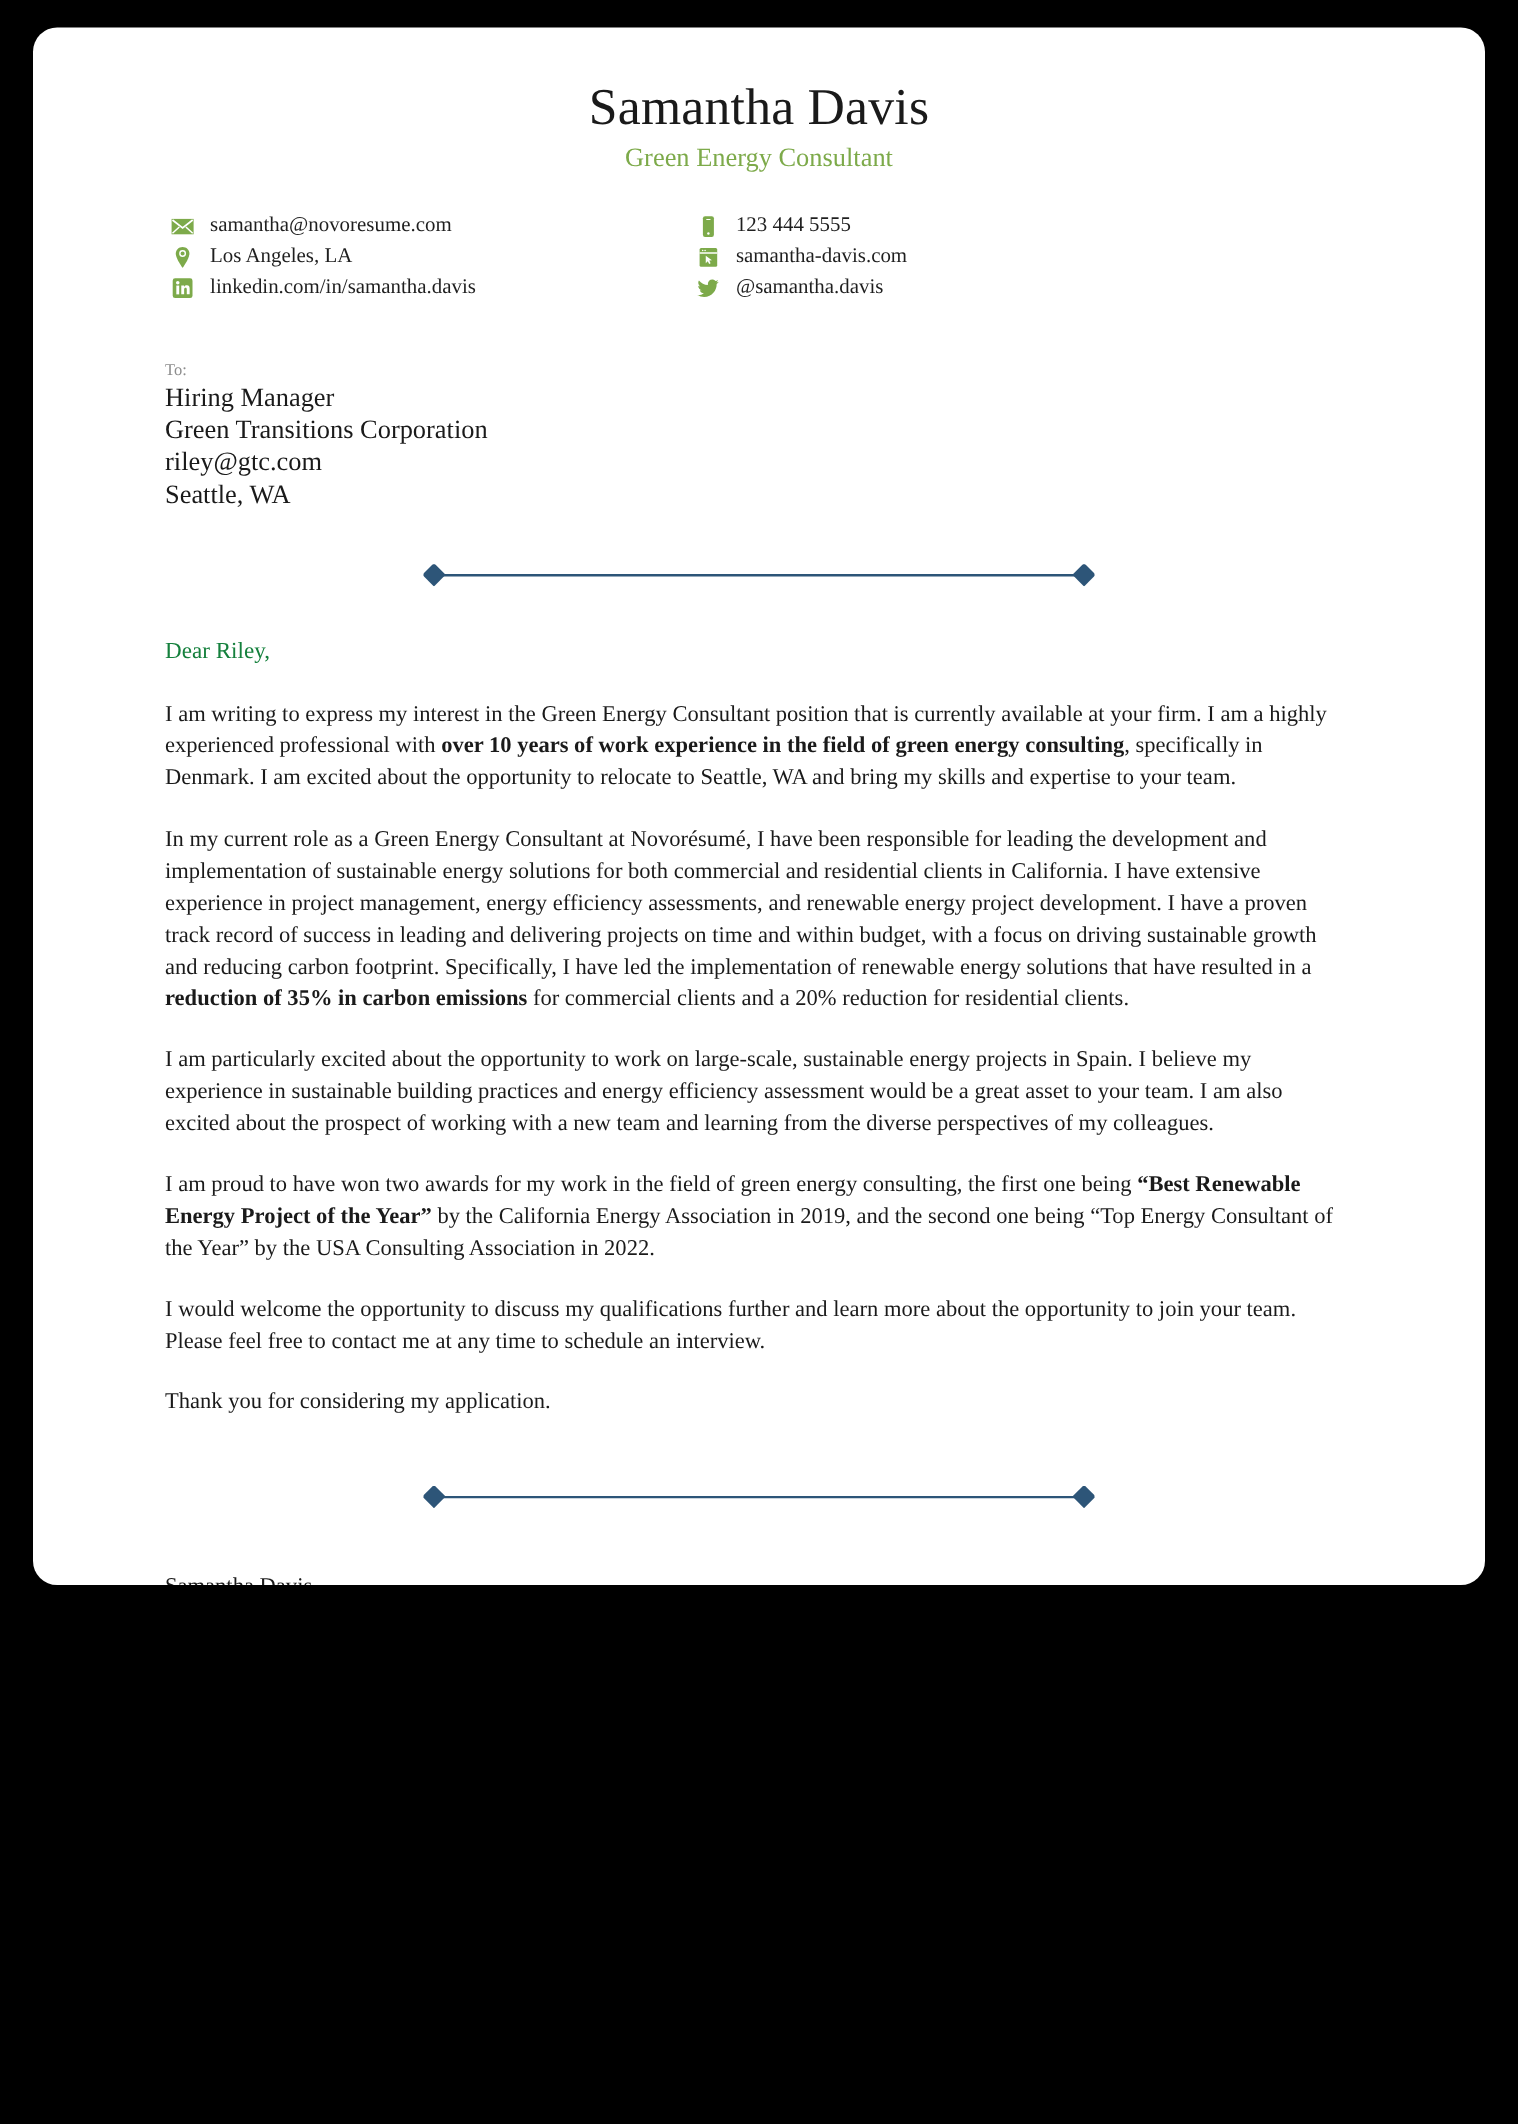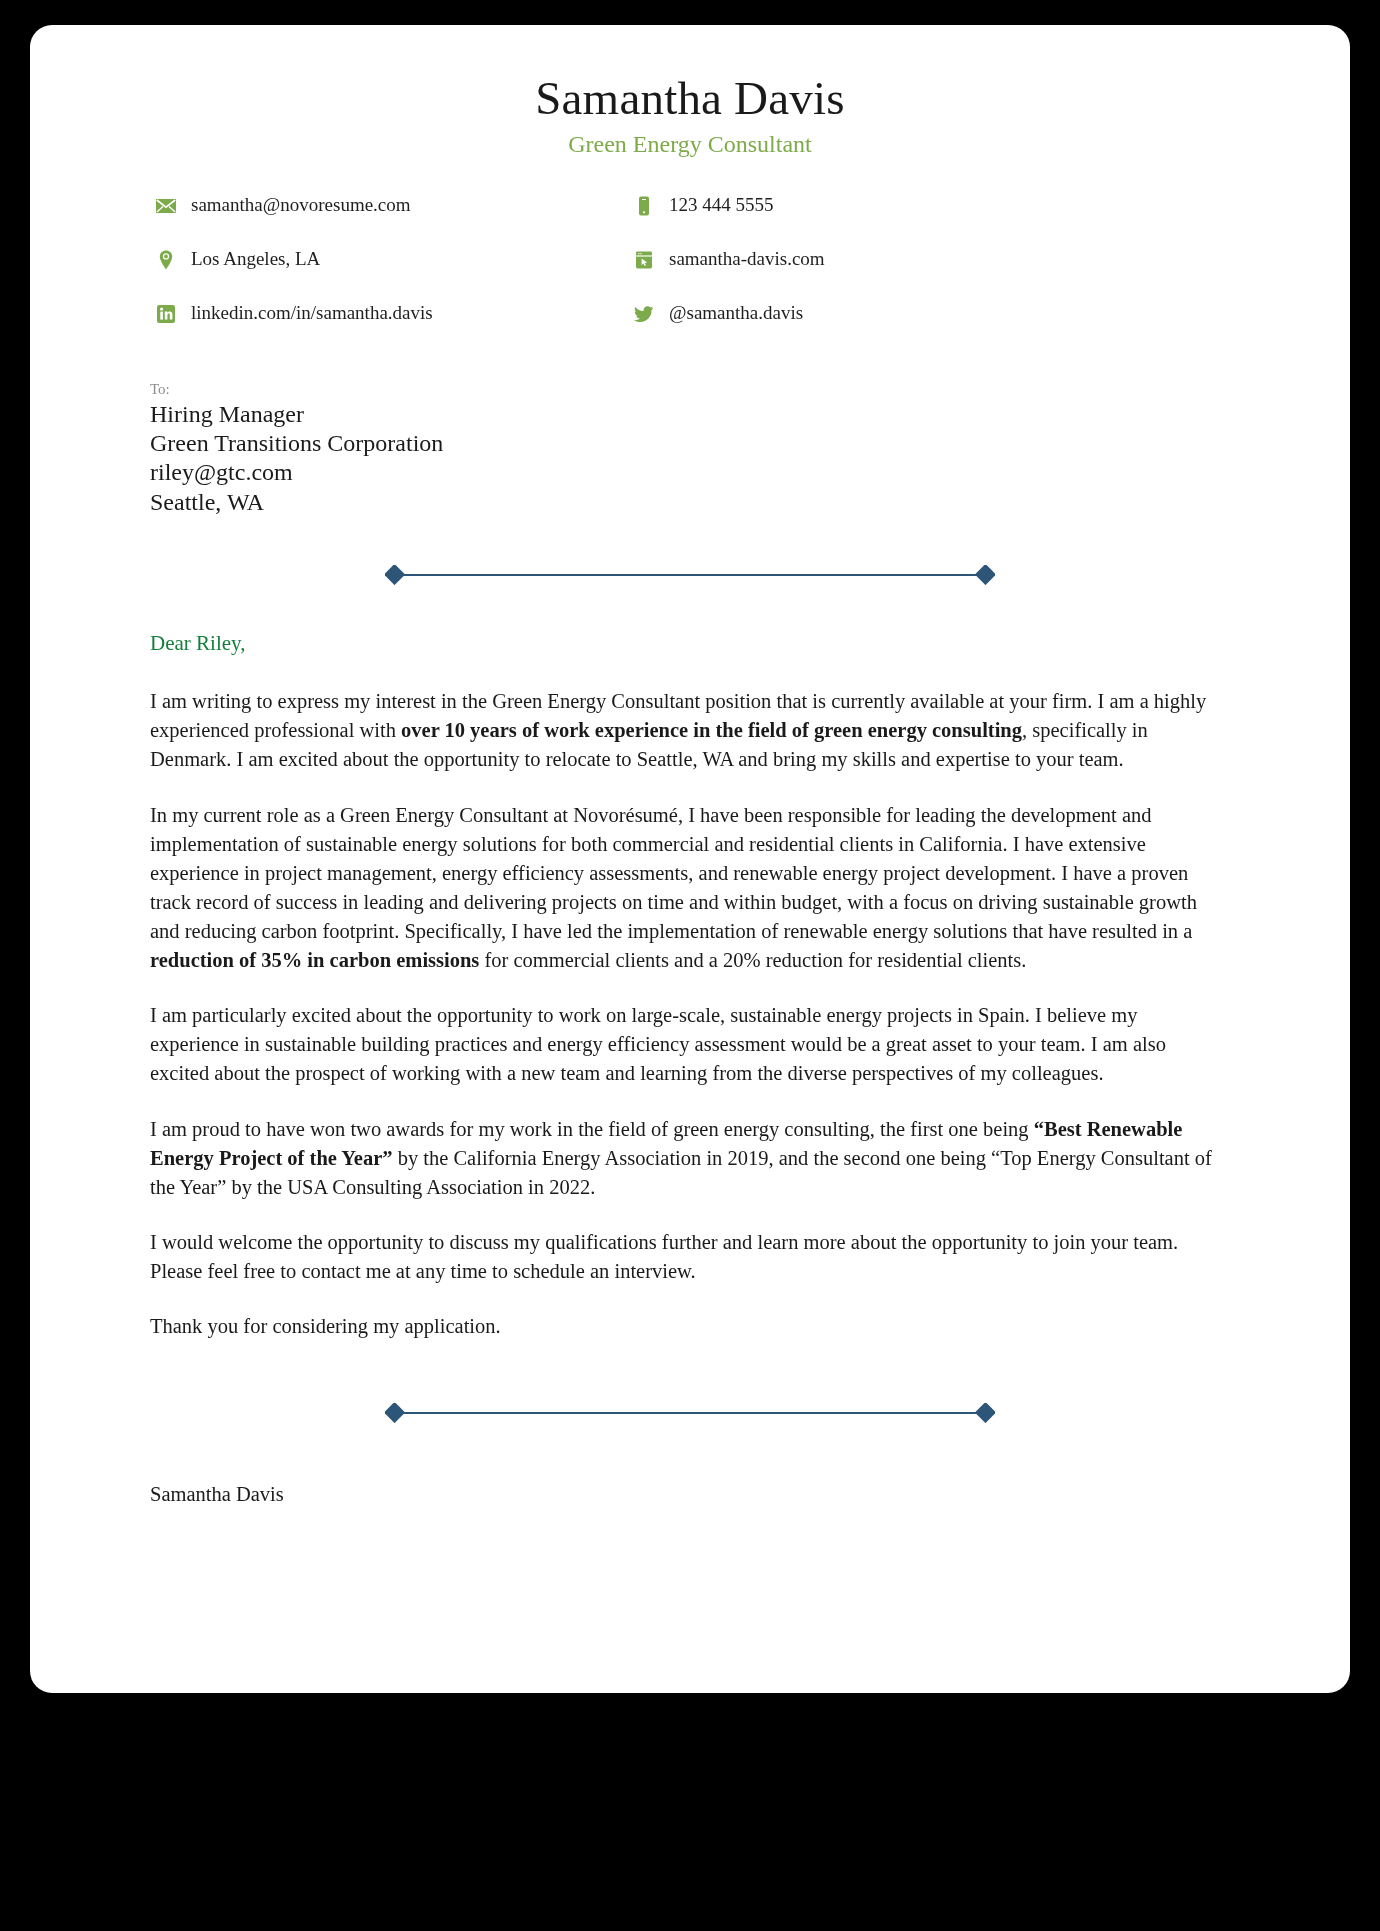--- a/index.html
+++ b/index.html
@@ -12,21 +12,21 @@
     width: 1380px;
     height: 1931px;
     font-family: "Liberation Serif", "DejaVu Serif", serif;
     display: flex;
     align-items: flex-start;
     justify-content: center;
   }
 
   .page {
     width: 1320px;
-    height: 1668px;
+    height: 1416px;
     margin-top: 25px;
     background: #ffffff;
     border-radius: 22px;
     position: relative;
     overflow: hidden;
   }
 
   .inner {
     padding: 48px 120px 0 120px;
   }
@@ -48,21 +48,21 @@
     font-size: 24px;
     color: #7daa4a;
     line-height: 1.2;
     margin: 0;
   }
 
   
   .contact {
     display: grid;
     grid-template-columns: 478px 1fr;
-    row-gap: 28px;
+    row-gap: 2px;
     margin: 0 0 0 2px;
     padding-left: 3px;
   }
   .citem {
     display: flex;
     align-items: center;
     gap: 14px;
     min-height: 26px;
   }
   .citem .txt {

